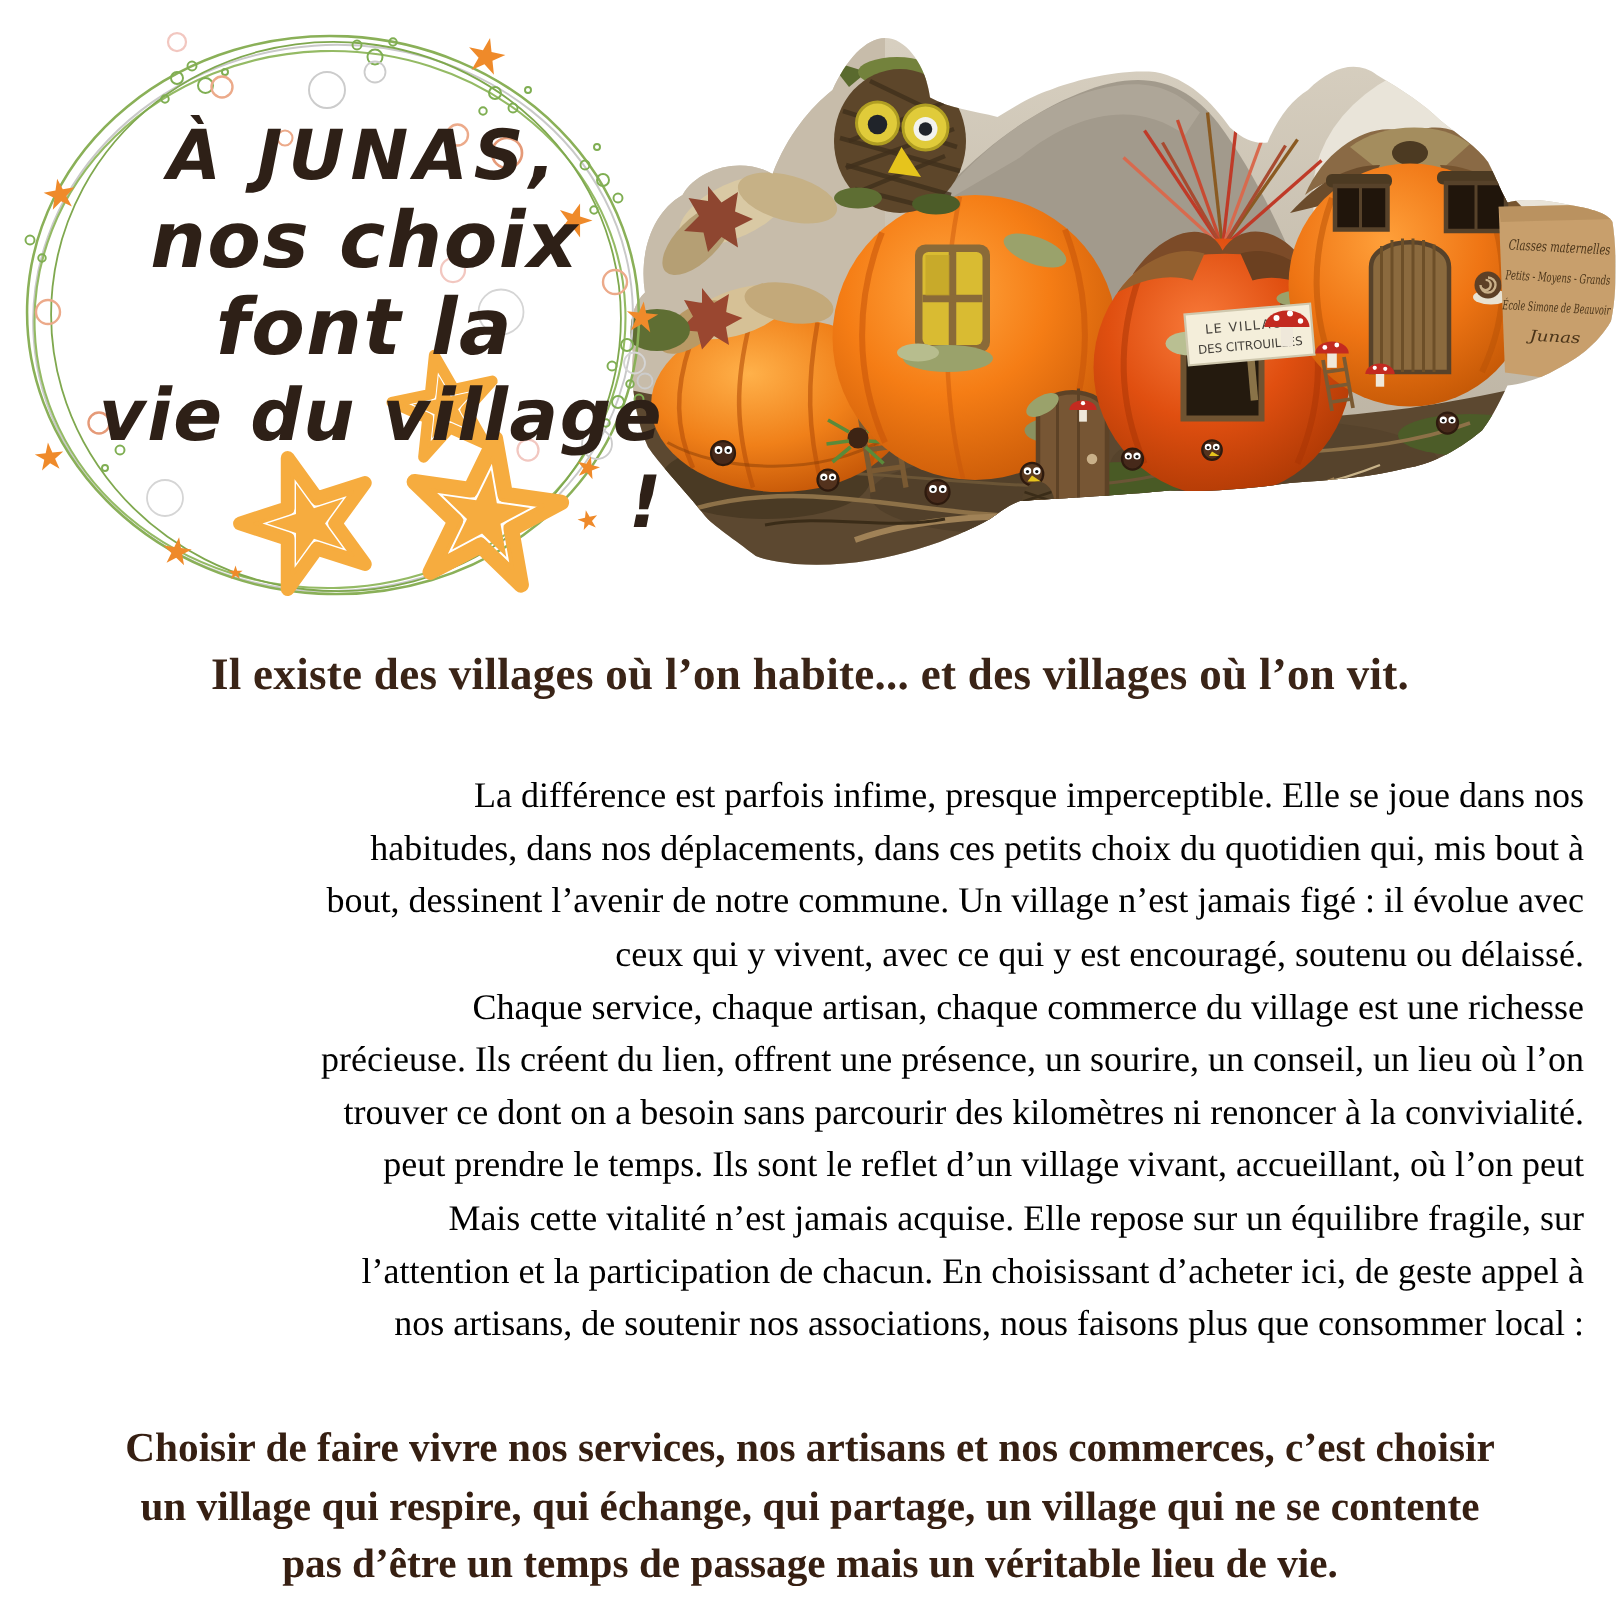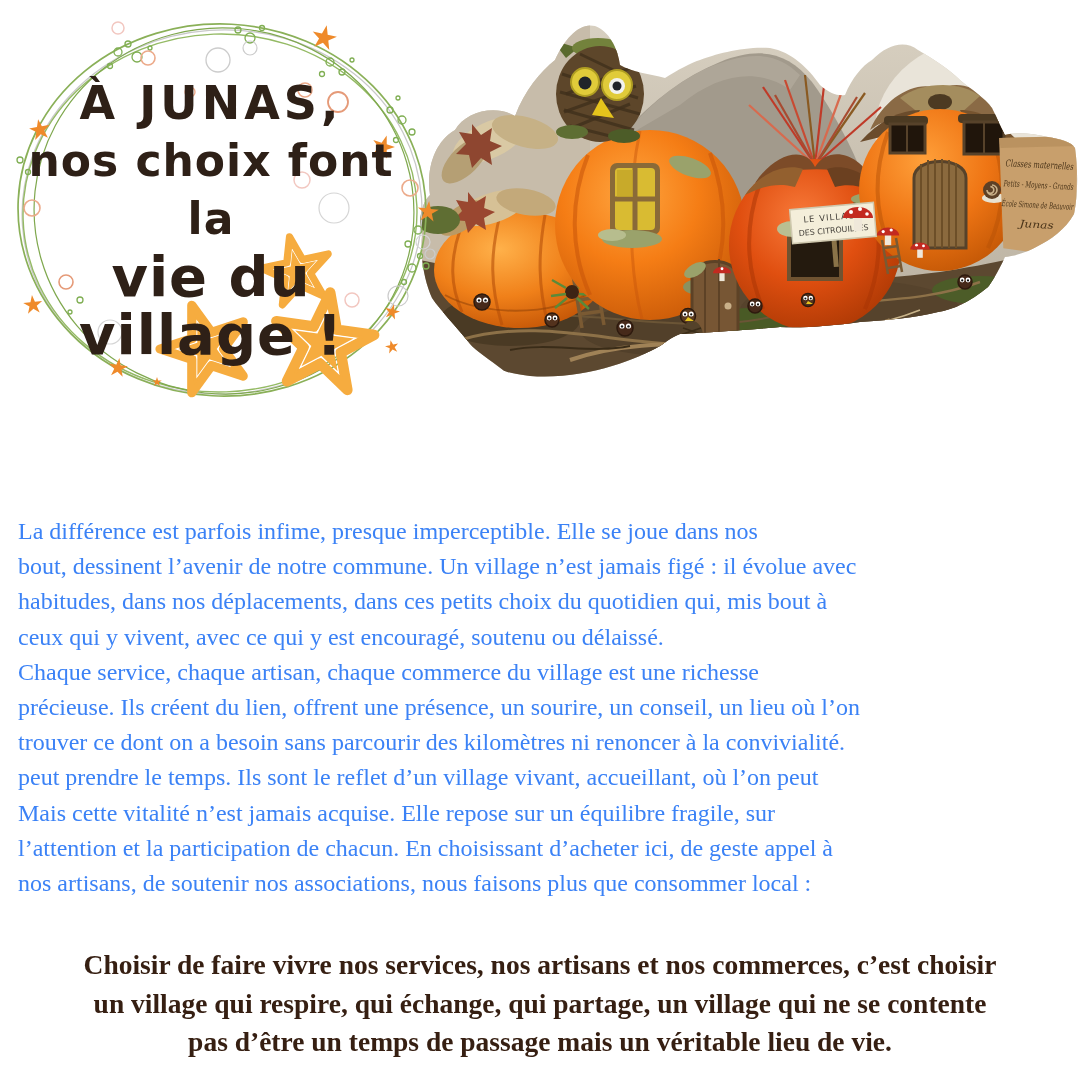--- a/index.html
+++ b/index.html
@@ -1,28 +1,28 @@
 <!DOCTYPE html>
 <html><head>
 <meta charset="utf-8">
 <style>
   html,body{margin:0;padding:0;background:#ffffff;}
   .canvas{position:relative;width:1080px;height:1080px;background:#ffffff;overflow:hidden;
           font-family:"Liberation Serif", serif;}
   .photo-svg{position:absolute;left:420px;top:20px;width:660px;height:360px;}
   .decor-svg{position:absolute;left:0;top:0;width:452px;height:440px;}
-  .badge{position:absolute;left:12px;top:74px;width:398px;text-align:center;
-         font-family:"DejaVu Sans", sans-serif;font-weight:bold;color:#2e2017;line-height:58px;}
+  .badge{position:absolute;left:44px;top:74px;width:398px;text-align:center;
+         font-family:"DejaVu Sans", sans-serif;font-weight:bold;color:#2e2017;line-height:58px;font-style:italic;}
   .badge .l1{font-size:46px;letter-spacing:4px;}
-  .badge .l2{font-size:44px;letter-spacing:1px;}
-  .badge .l3{font-size:56px;letter-spacing:1px;}
+  .badge .l2{font-size:52px;letter-spacing:1px;}
+  .badge .l3{font-size:48px;letter-spacing:1px;text-align:right;}
   .headline{position:absolute;left:0;top:433px;width:1080px;text-align:center;margin:0;
             font-size:30px;font-weight:bold;color:#3a2417;letter-spacing:0.2px;}
-  .bodytext{position:absolute;left:18px;top:514px;width:1010px;color:#3b82f6;
-            font-size:24px;line-height:35.2px;}
+  .bodytext{position:absolute;left:46px;top:514px;width:1010px;color:#000000;
+            font-size:24px;line-height:35.2px;text-align:right;}
   .bodytext div{white-space:nowrap;}
   .closing{position:absolute;left:0;top:946px;width:1080px;text-align:center;
            font-size:27.5px;font-weight:bold;color:#361f12;line-height:38.5px;}
   .closing div{white-space:nowrap;}
 </style>
 </head>
 <body>
 
 <div class="canvas">
 
@@ -455,25 +455,26 @@
       <use href="#star5" transform="scale(31)" fill="#f6ac3f"></use>
     </g>
   </svg>
 
   <div class="badge">
     <div class="l1">À JUNAS,</div>
     <div class="l2">nos choix font la</div>
     <div class="l3">vie du village !</div>
   </div>
 
+  <h1 class="headline">Il existe des villages où l’on habite... et des villages où l’on vit.</h1>
 
   <div class="bodytext">
     <div>La différence est parfois infime, presque imperceptible. Elle se joue dans nos</div>
+    <div>habitudes, dans nos déplacements, dans ces petits choix du quotidien qui, mis bout à</div>
     <div>bout, dessinent l’avenir de notre commune. Un village n’est jamais figé : il évolue avec</div>
-    <div>habitudes, dans nos déplacements, dans ces petits choix du quotidien qui, mis bout à</div>
     <div>ceux qui y vivent, avec ce qui y est encouragé, soutenu ou délaissé.</div>
     <div>Chaque service, chaque artisan, chaque commerce du village est une richesse</div>
     <div>précieuse. Ils créent du lien, offrent une présence, un sourire, un conseil, un lieu où l’on</div>
     <div>trouver ce dont on a besoin sans parcourir des kilomètres ni renoncer à la convivialité.</div>
     <div>peut prendre le temps. Ils sont le reflet d’un village vivant, accueillant, où l’on peut</div>
     <div>Mais cette vitalité n’est jamais acquise. Elle repose sur un équilibre fragile, sur</div>
     <div>l’attention et la participation de chacun. En choisissant d’acheter ici, de geste appel à</div>
     <div>nos artisans, de soutenir nos associations, nous faisons plus que consommer local :</div>
   </div>
 

